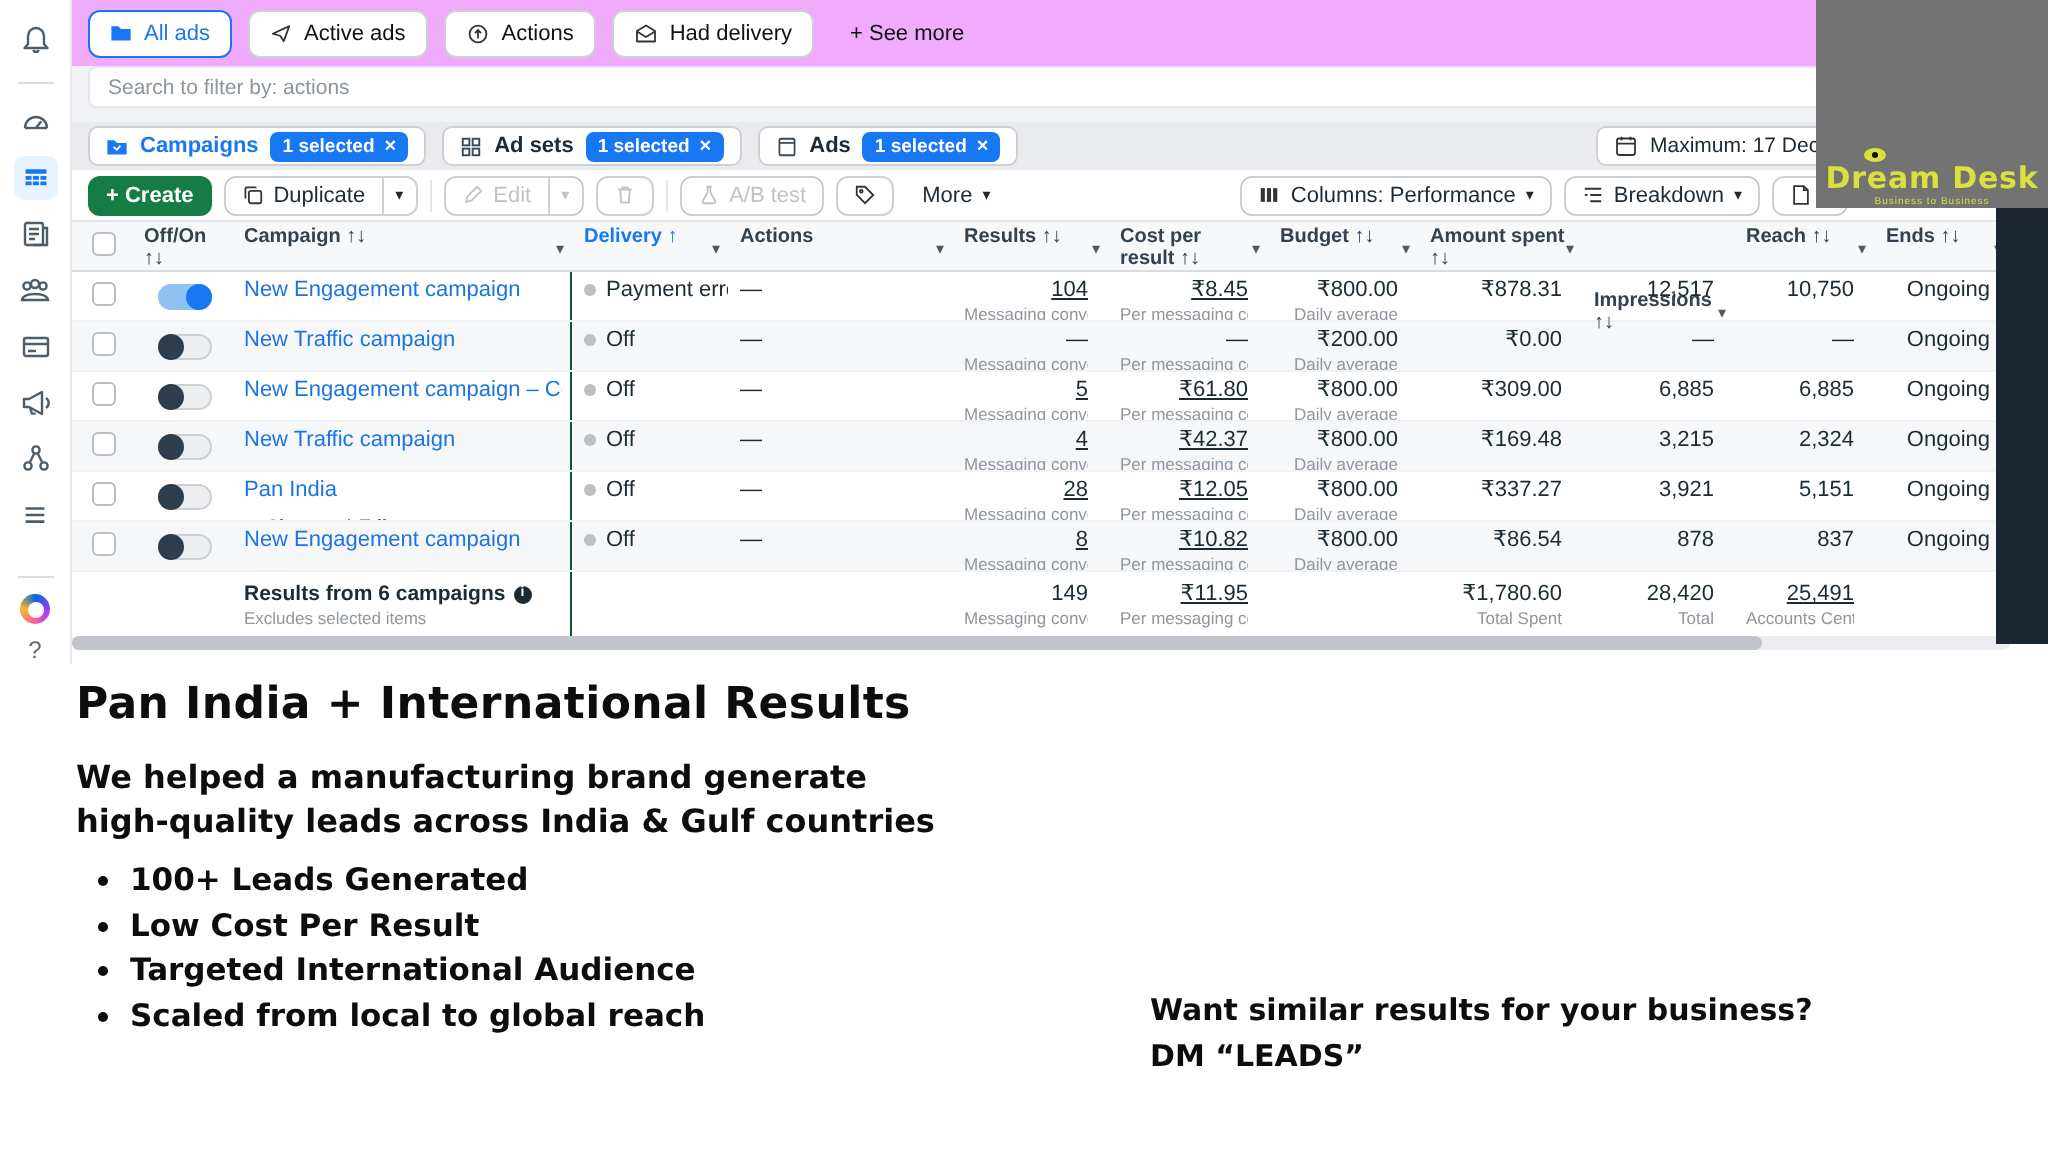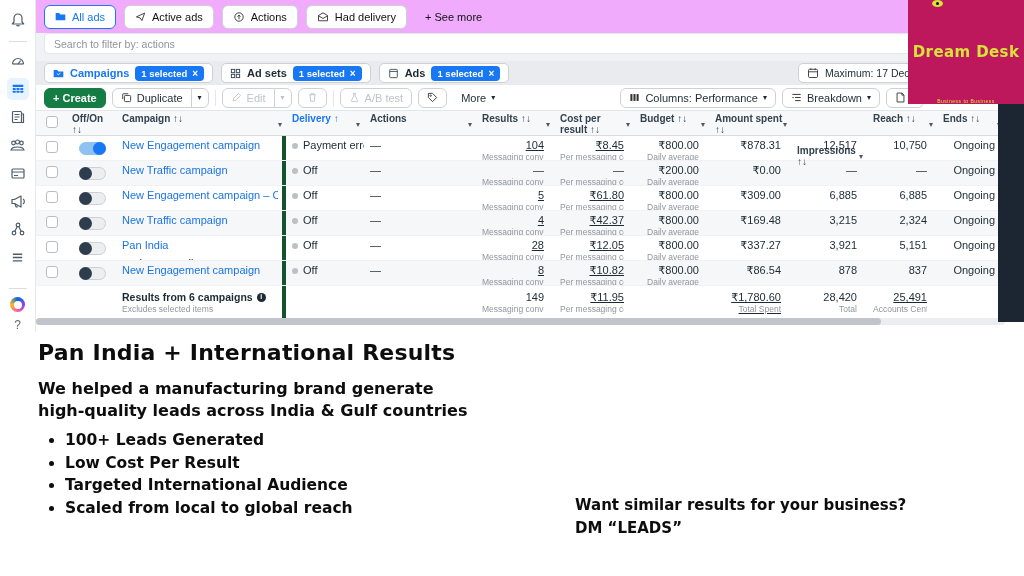--- a/index.html
+++ b/index.html
@@ -73,42 +73,42 @@
   .td.right { text-align:right; padding-right:10px; }
   .row { height:25px; border-bottom:1px solid #f0f2f5; background:#fff; }
   .row.alt { background:#f6f7f9; }
   .row .cb-cell, .thead .cb-cell { display:flex; justify-content:center; padding-top:5px; }
   .checkbox { width:12px; height:12px; border:1px solid #b8bdc3; border-radius:3px; background:#fff; cursor:pointer; }
   .toggle { width:27px; height:13px; border-radius:8px; background:#eceef0; border:1px solid #ccd0d5;
     position:relative; margin:3px auto 0; cursor:pointer; }
   .toggle .knob { width:13px; height:13px; border-radius:50%; background:#2d3d4e; position:absolute; left:-1px; top:-1px; }
   .toggle.on { background:#8ec2f2; border-color:#8ec2f2; }
   .toggle.on .knob { background:#1877f2; left:auto; right:-1px; }
-  .camp-cell { border-right:4px solid #14532d; }
+  .camp-cell { border-right:1px solid #14532d; }
   .link { color:#1b74e4; text-decoration:none; display:block; line-height:12px;
     white-space:nowrap; overflow:hidden; cursor:pointer; }
   .row-actions { display:flex; gap:7px; align-items:center; margin-top:1px; font-size:9px; color:#4b5460; }
   .row-actions span { display:flex; gap:3px; align-items:center; cursor:pointer; }
   .dot { width:6px; height:6px; border-radius:50%; background:#bcc0c4; display:inline-block; margin-right:5px; }
   .deliv { line-height:13px; white-space:nowrap; }
   .val { line-height:12px; display:block; white-space:nowrap; }
   .val.u { text-decoration:underline; }
   .sub { display:block; font-size:8.5px; color:#90969e; line-height:10px; margin-top:1px;
     white-space:nowrap; overflow:hidden; }
   .sumrow { height:34px; background:#fff; border-bottom:1px solid #e4e6eb; }
   .sumrow .td { padding-top:5px; }
   .sum-title { font-weight:bold; font-size:10.5px; display:flex; align-items:center; gap:4px; line-height:12px; white-space:nowrap;}
   .info-i { width:9px; height:9px; border-radius:50%; background:#1c2b33; color:#fff; font-size:7px;
     display:inline-flex; align-items:center; justify-content:center; font-weight:bold; }
   .scroll-track { position:absolute; left:36px; top:318px; width:969px; height:7px; background:#ebedf0; border-radius:4px; }
   .scroll-thumb { width:845px; height:7px; background:#c1c5cb; border-radius:4px; cursor:grab; }
 
   
-  .logo-block { position:absolute; top:0; right:0; width:116px; height:104px; background:#be185d; z-index:30;
-    display:flex; flex-direction:column; align-items:center; justify-content:space-between; }
+  .logo-block { position:absolute; top:0; right:0; width:116px; height:104px; background:#737373; z-index:30;
+    display:flex; flex-direction:column; align-items:center; justify-content:flex-end; }
   .logo-eye { width:11px; height:7px; background:#d9e13c; border-radius:50%; margin:0 0 0 -58px;
     display:flex; align-items:center; justify-content:center; }
   .logo-eye i { width:3px; height:3px; background:#0a0a0a; border-radius:50%; display:block; }
   .logo-title { color:#d9e13c; font-size:15px; font-weight:bold; letter-spacing:.4px; line-height:16px;
     font-family:"DejaVu Sans","Liberation Sans",sans-serif; }
   .logo-sub { color:#d9e13c; font-size:5px; letter-spacing:.5px; margin-top:1px; }
   .right-strip { position:absolute; top:104px; right:0; width:26px; height:218px; background:#1c2632; z-index:25; }
 
   
   .caption { position:absolute; left:38px; top:340px; color:#0d0d0d; }
@@ -710,21 +710,21 @@
               <span class="val">149</span>
               <span class="sub">Messaging conversat...</span>
             </div>
             <div class="td right" style="width: 80px;">
               <span class="val u">₹11.95</span>
               <span class="sub">Per messaging conve...</span>
             </div>
             <div class="td right" style="width: 75px;">
               <span class="val"></span>
             </div>
-            <div class="td right" style="width: 82px; text-decoration: underline;">
+            <div class="td right" style="width: 82px;">
               <span class="val">₹1,780.60</span>
               <span class="sub">Total Spent</span>
             </div>
             <div class="td right" style="width: 76px;">
               <span class="val">28,420</span>
               <span class="sub">Total</span>
             </div>
             <div class="td right" style="width: 70px;">
               <span class="val u">25,491</span>
               <span class="sub">Accounts Centre acco...</span>

